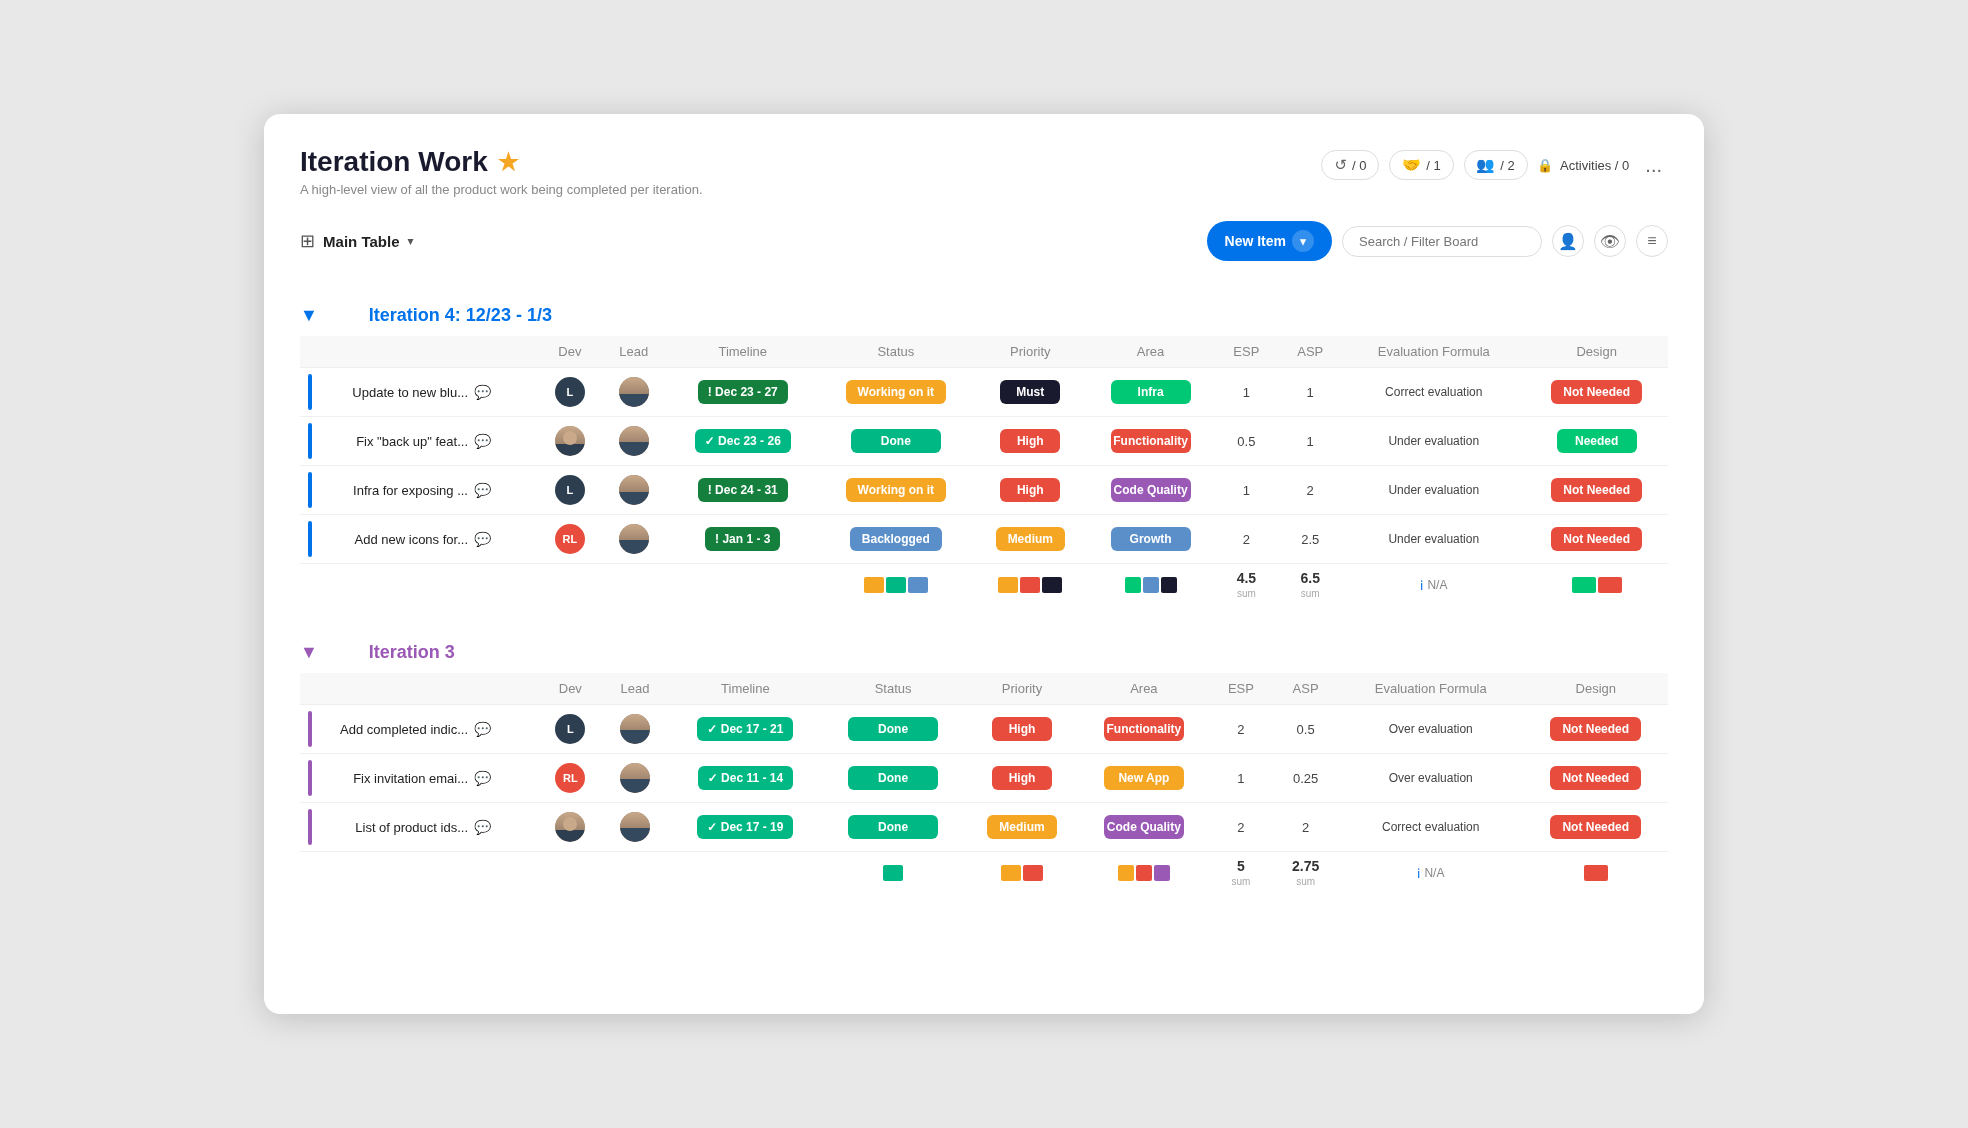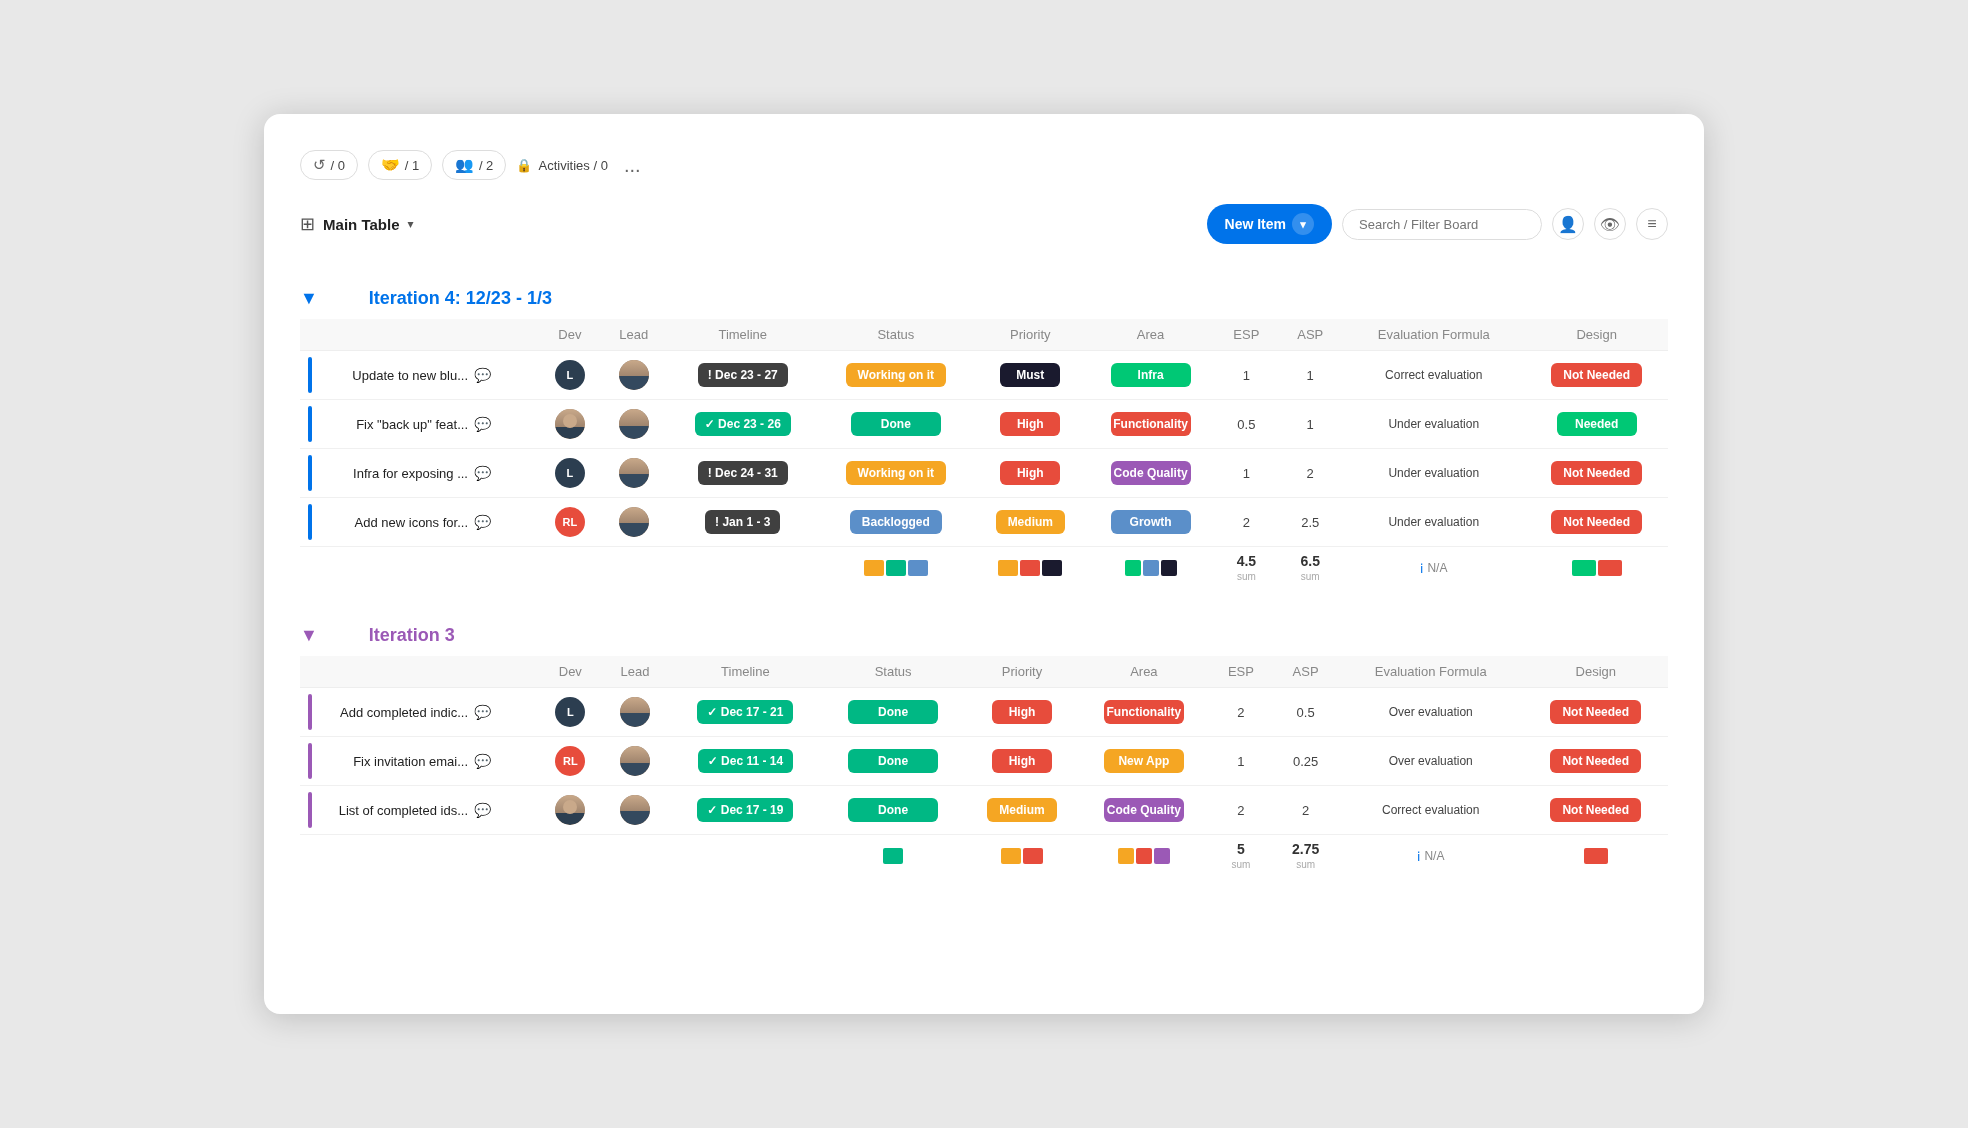--- a/index.html
+++ b/index.html
@@ -273,21 +273,21 @@
       display: inline-flex;
       align-items: center;
       gap: 5px;
       border-radius: 6px;
       padding: 5px 10px;
       font-size: 12px;
       font-weight: 600;
       color: #fff;
       white-space: nowrap;
     }
-    .timeline-badge.warning { background: #404040; }
+    .timeline-badge.warning { background: #15803d; }
     .timeline-badge.success { background: #00b884; }
 
     
     .status-badge {
       display: inline-block;
       border-radius: 6px;
       padding: 5px 12px;
       font-size: 12px;
       font-weight: 600;
       color: #fff;
@@ -391,20 +391,27 @@
       color: #0073ea;
       font-size: 13px;
     }
   </style>
 </head>
 <body>
 
 <div class="app-container">
 
   <div class="header">
+    <div class="header-left">
+      <div class="page-title">
+        <span>Iteration Work</span>
+        <span class="star-icon">★</span>
+      </div>
+      <div class="page-subtitle">A high-level view of all the product work being completed per iteration.</div>
+    </div>
     <div class="header-right">
       <div class="header-badge">
         <span class="icon">↺</span>
         <span>/ 0</span>
       </div>
       <div class="header-badge">
         <span class="icon">🤝</span>
         <span>/ 1</span>
       </div>
       <div class="header-badge">
@@ -732,21 +739,21 @@
       <td class="num-cell">0.25</td>
       <td class="eval-cell">Over evaluation</td>
       <td>
         <span class="design-badge not-needed">Not Needed</span>
       </td>
     </tr>
           <tr>
       <td>
         <div class="item-cell">
           <div class="row-bar purple"></div>
-          <span class="item-text">List of completed ids...</span>
+          <span class="item-text">List of product ids...</span>
           <span class="comment-icon">💬</span>
         </div>
       </td>
       <td>
               <div class="avatar-photo">
                 <div class="avatar-photo-inner"></div>
               </div>
             </td>
       <td>
               <div class="avatar-photo" style="background:linear-gradient(135deg,#a0856e,#7a6350);">

